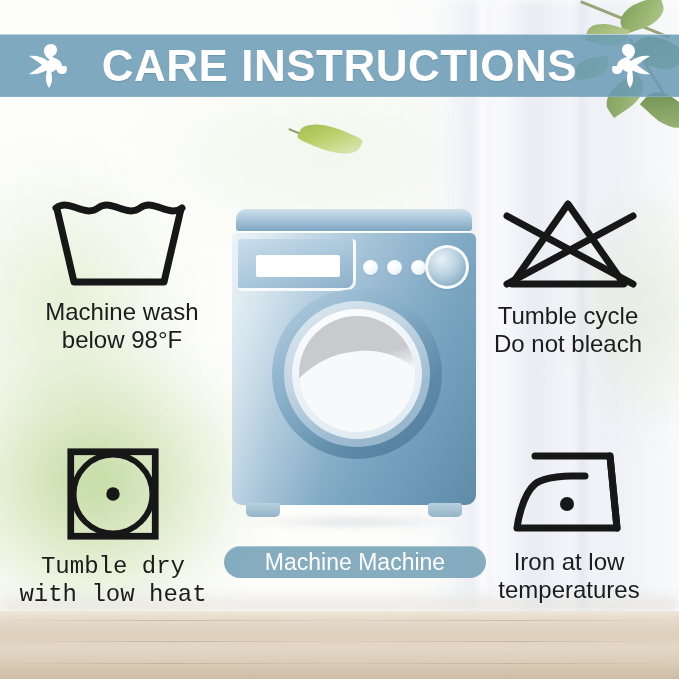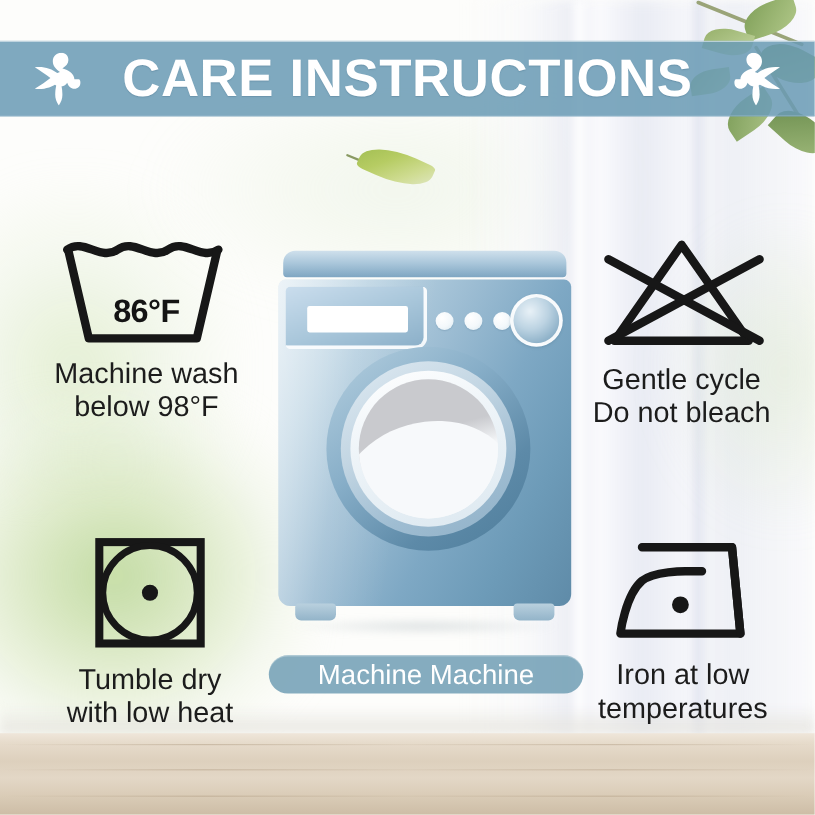--- a/index.html
+++ b/index.html
@@ -107,21 +107,21 @@
 
   
   .sym{position:absolute;display:flex;flex-direction:column;align-items:center;}
   .sym .glyph{display:block;}
   .sym .cap{
     margin-top:6px;text-align:center;color:#1c1c1c;
     font-size:24px;line-height:1.18;white-space:pre-line;
   }
   #sym-wash{left:24px;top:196px;width:196px;}
   #sym-bleach{left:468px;top:196px;width:200px;}
-  #sym-dry{left:30px;top:446px;width:190px;}
+  #sym-dry{left:18px;top:446px;width:190px;font-family:Liberation Mono, monospace;}
   #sym-iron{left:470px;top:446px;width:198px;}
 
   .tub-temp{
     position:absolute;left:0;top:48px;width:148px;text-align:center;
     font-size:27px;font-weight:bold;color:#141414;letter-spacing:-.5px;
   }
   .tub-wrap{position:relative;width:148px;height:96px;}
 
   
   .machine{position:absolute;left:232px;top:209px;width:244px;height:320px;}
@@ -263,35 +263,34 @@
   <div class="float-leaf"></div>
 
   <div class="sym" id="sym-wash">
     <div class="tub-wrap">
       <span class="glyph">
         <svg viewBox="0 0 148 96" width="148" height="96" aria-hidden="true">
           <path d="M8 12 C22 2, 36 22, 50 12 C64 2, 78 22, 92 12 C106 2, 120 22, 134 12" fill="none" stroke="#171717" stroke-width="7" stroke-linecap="round"></path>
           <path d="M9 13 L26 86 L116 86 L133 13" fill="none" stroke="#171717" stroke-width="7" stroke-linejoin="round" stroke-linecap="round"></path>
         </svg>
       </span>
-      <span class="tub-temp">86°F</span>
     </div>
     <div class="cap">Machine wash
 below 98°F</div>
   </div>
 
   <div class="sym" id="sym-bleach">
     <span class="glyph">
       <svg viewBox="0 0 150 96" width="150" height="96" aria-hidden="true">
         <path d="M75 8 L131 88 L19 88 Z" fill="none" stroke="#171717" stroke-width="7" stroke-linejoin="round"></path>
         <line x1="14" y1="20" x2="140" y2="88" stroke="#171717" stroke-width="7" stroke-linecap="round"></line>
         <line x1="140" y1="20" x2="14" y2="88" stroke="#171717" stroke-width="7" stroke-linecap="round"></line>
       </svg>
     </span>
-    <div class="cap">Gentle cycle
+    <div class="cap">Tumble cycle
 Do not bleach</div>
   </div>
 
   <div class="sym" id="sym-dry">
     <span class="glyph">
       <svg viewBox="0 0 100 100" width="96" height="96" aria-hidden="true">
         <rect x="6" y="6" width="88" height="88" fill="none" stroke="#171717" stroke-width="7"></rect>
         <circle cx="50" cy="50" r="41" fill="none" stroke="#171717" stroke-width="6"></circle>
         <circle cx="50" cy="50" r="7" fill="#171717"></circle>
       </svg>

